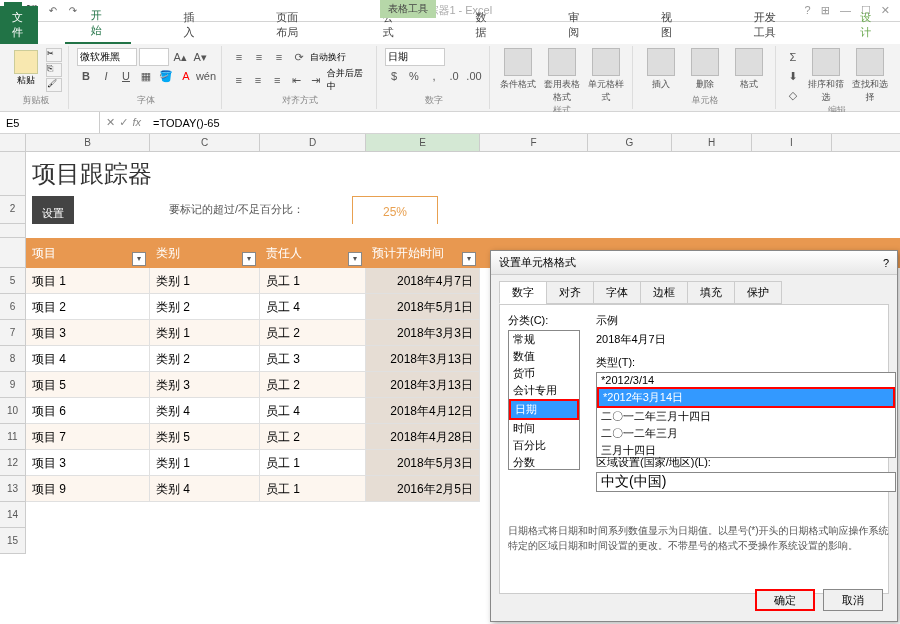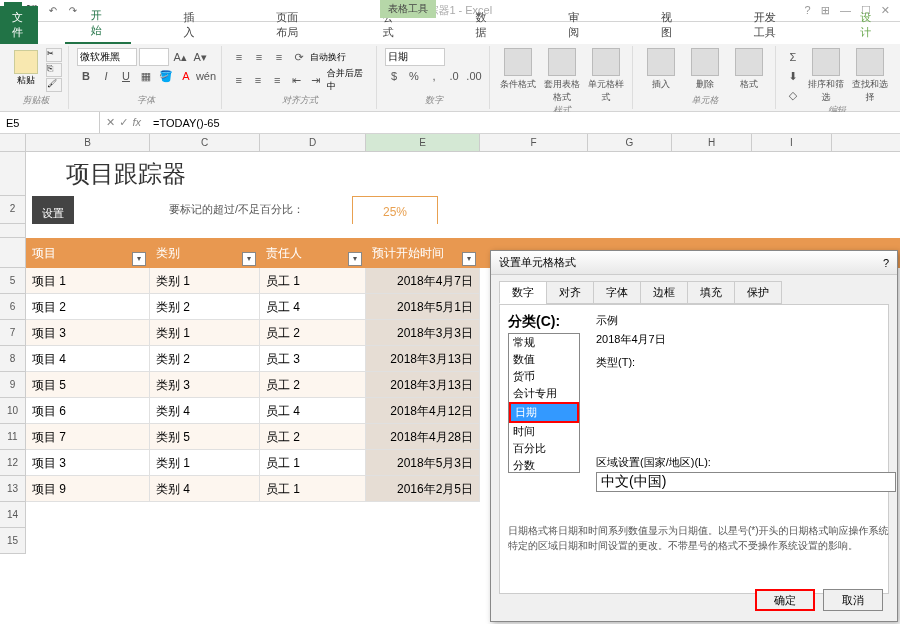--- a/index.html
+++ b/index.html
@@ -17,21 +17,21 @@
 
 .ribbon-tabs { height: 22px; display: flex; align-items: flex-end; background: #fff; }
 .ribbon-tabs .file-tab { background: #217346; color: #fff; padding: 4px 12px; font-size: 11px; }
 .ribbon-tabs .tab { padding: 4px 26px; font-size: 11px; color: #444; cursor: pointer; margin-left: 27px; }
 .ribbon-tabs .tab.active { border-bottom: 2px solid #217346; color: #217346; }
 .ribbon-tabs .context { color: #6aa84f; }
 
 
 .ribbon { height: 68px; background: #f3f3f3; border-bottom: 1px solid #d4d4d4; display: flex; padding: 2px 4px; gap: 2px; }
 .ribbon-group { border-right: 1px solid #ddd; padding: 2px 6px; display: flex; flex-direction: column; justify-content: space-between; }
-.ribbon-group-label { font-size: 9px; color: #888; text-align: center; margin-top: auto; font-style: italic; }
+.ribbon-group-label { font-size: 9px; color: #888; text-align: center; margin-top: auto; }
 .ribbon-group-content { display: flex; gap: 4px; align-items: flex-start; }
 .paste-btn { width: 32px; height: 40px; display: flex; flex-direction: column; align-items: center; justify-content: center; font-size: 9px; }
 .paste-icon { width: 24px; height: 24px; background: #f8e8b0; border: 1px solid #cc9; }
 .small-btns { display: flex; flex-direction: column; gap: 1px; }
 .small-btn { width: 16px; height: 14px; border: 1px solid #ccc; font-size: 8px; }
 .font-row { display: flex; gap: 2px; align-items: center; }
 .font-select { width: 60px; height: 18px; border: 1px solid #ccc; font-size: 10px; padding: 0 2px; background: #fff; }
 .font-size { width: 30px; height: 18px; border: 1px solid #ccc; font-size: 10px; text-align: center; background: #fff; }
 .btn-icon { width: 18px; height: 18px; border: none; background: none; font-size: 11px; color: #555; display: inline-flex; align-items: center; justify-content: center; }
 .num-format { width: 60px; height: 18px; border: 1px solid #ccc; font-size: 10px; background: #fff; padding: 0 2px; }
@@ -47,21 +47,21 @@
 .row-head-spacer { width: 26px; border-right: 1px solid #ccc; }
 .col-head { border-right: 1px solid #ccc; text-align: center; font-size: 10px; color: #555; line-height: 18px; }
 .col-head.sel { background: #d4e8d4; }
 
 
 .grid { position: relative; }
 .row { display: flex; height: 26px; }
 .row-head { width: 26px; background: #f3f3f3; border-right: 1px solid #ccc; border-bottom: 1px solid #ccc; text-align: center; font-size: 10px; color: #555; line-height: 26px; }
 .cell { border-right: 1px solid #e0e0e0; border-bottom: 1px solid #e0e0e0; padding: 0 6px; line-height: 26px; font-size: 12px; overflow: hidden; white-space: nowrap; }
 
-.title-row { height: 44px; gap: 34px; }
+.title-row { height: 44px; }
 .title-row .cell { border: none; }
 .title-text { font-size: 24px; font-weight: 300; color: #333; line-height: 44px; }
 
 .settings-row .settings-btn { background: #444; color: #fff; text-align: left; font-size: 11px; padding: 4px 10px; display: inline-block; }
 .settings-row .label { font-size: 11px; color: #555; }
 .settings-row .pct-box { border: 1px solid #e8a050; color: #e8a050; text-align: center; font-size: 12px; padding: 2px 30px; display: inline-block; }
 
 .header-row { background: #e89850; height: 30px; }
 .header-row .cell { color: #fff; font-size: 12px; line-height: 30px; border-right: none; border-bottom: none; position: relative; }
 .header-row .row-head { line-height: 30px; }
@@ -70,21 +70,21 @@
 .data-row:nth-child(odd) .cell { background: #fdf6ef; }
 .data-row .cell.col-e { background: #e6ddd4 !important; text-align: right; }
 
 
 .dialog { position: absolute; left: 490px; top: 250px; width: 408px; height: 372px; background: #f0f0f0; border: 1px solid #888; box-shadow: 2px 2px 6px rgba(0,0,0,0.3); }
 .dialog-title { background: linear-gradient(#fff, #e8e8e8); height: 24px; padding: 0 8px; display: flex; align-items: center; justify-content: space-between; font-size: 11px; border-bottom: 1px solid #ccc; }
 .dialog-tabs { display: flex; padding: 6px 8px 0; gap: 0; }
 .dialog-tab { padding: 3px 12px; font-size: 11px; border: 1px solid #ccc; background: #f0f0f0; margin-right: -1px; }
 .dialog-tab.active { background: #fff; border-bottom-color: #fff; }
 .dialog-body { background: #fff; margin: 0 8px 8px; border: 1px solid #ccc; height: 290px; padding: 8px; position: relative; }
-.category-label { font-size: 14px; font-weight: bold; }
+.category-label { font-size: 11px; }
 .category-list { width: 72px; height: 140px; border: 1px solid #888; background: #fff; font-size: 11px; margin-top: 2px; overflow: hidden; }
 .category-list .item { padding: 1px 4px; }
 .category-list .item.sel { background: #3399ff; color: #fff; border: 2px solid red; }
 .sample-box { position: absolute; left: 96px; top: 8px; }
 .sample-label { font-size: 11px; }
 .sample-val { font-size: 11px; margin-top: 4px; }
 .type-box { position: absolute; left: 96px; top: 50px; width: 296px; }
 .type-label { font-size: 11px; }
 .type-list { border: 1px solid #888; height: 86px; background: #fff; font-size: 11px; margin-top: 2px; overflow: hidden; width: 300px; }
 .type-list .item { padding: 1px 4px; }
@@ -384,20 +384,27 @@
         <div class="item">时间</div>
         <div class="item">百分比</div>
         <div class="item">分数</div>
       </div>
     <div class="sample-box">
       <div class="sample-label">示例</div>
       <div class="sample-val">2018年4月7日</div>
     </div>
     <div class="type-box">
       <div class="type-label">类型(T):</div>
+      <div class="type-list" id="type-list">
+          <div class="item">*2012/3/14</div>
+          <div class="item sel">*2012年3月14日</div>
+          <div class="item">二〇一二年三月十四日</div>
+          <div class="item">二〇一二年三月</div>
+          <div class="item">三月十四日</div>
+        </div>
     </div>
     <div class="locale-box">
       <div style="font-size:11px">区域设置(国家/地区)(L):</div>
       <input class="locale-select" value="中文(中国)" style="">
     </div>
     <div class="desc-text">日期格式将日期和时间系列数值显示为日期值。以星号(*)开头的日期格式响应操作系统特定的区域日期和时间设置的更改。不带星号的格式不受操作系统设置的影响。</div>
   </div>
   <div class="dialog-buttons">
     <button class="dialog-btn ok">确定</button>
     <button class="dialog-btn">取消</button>

